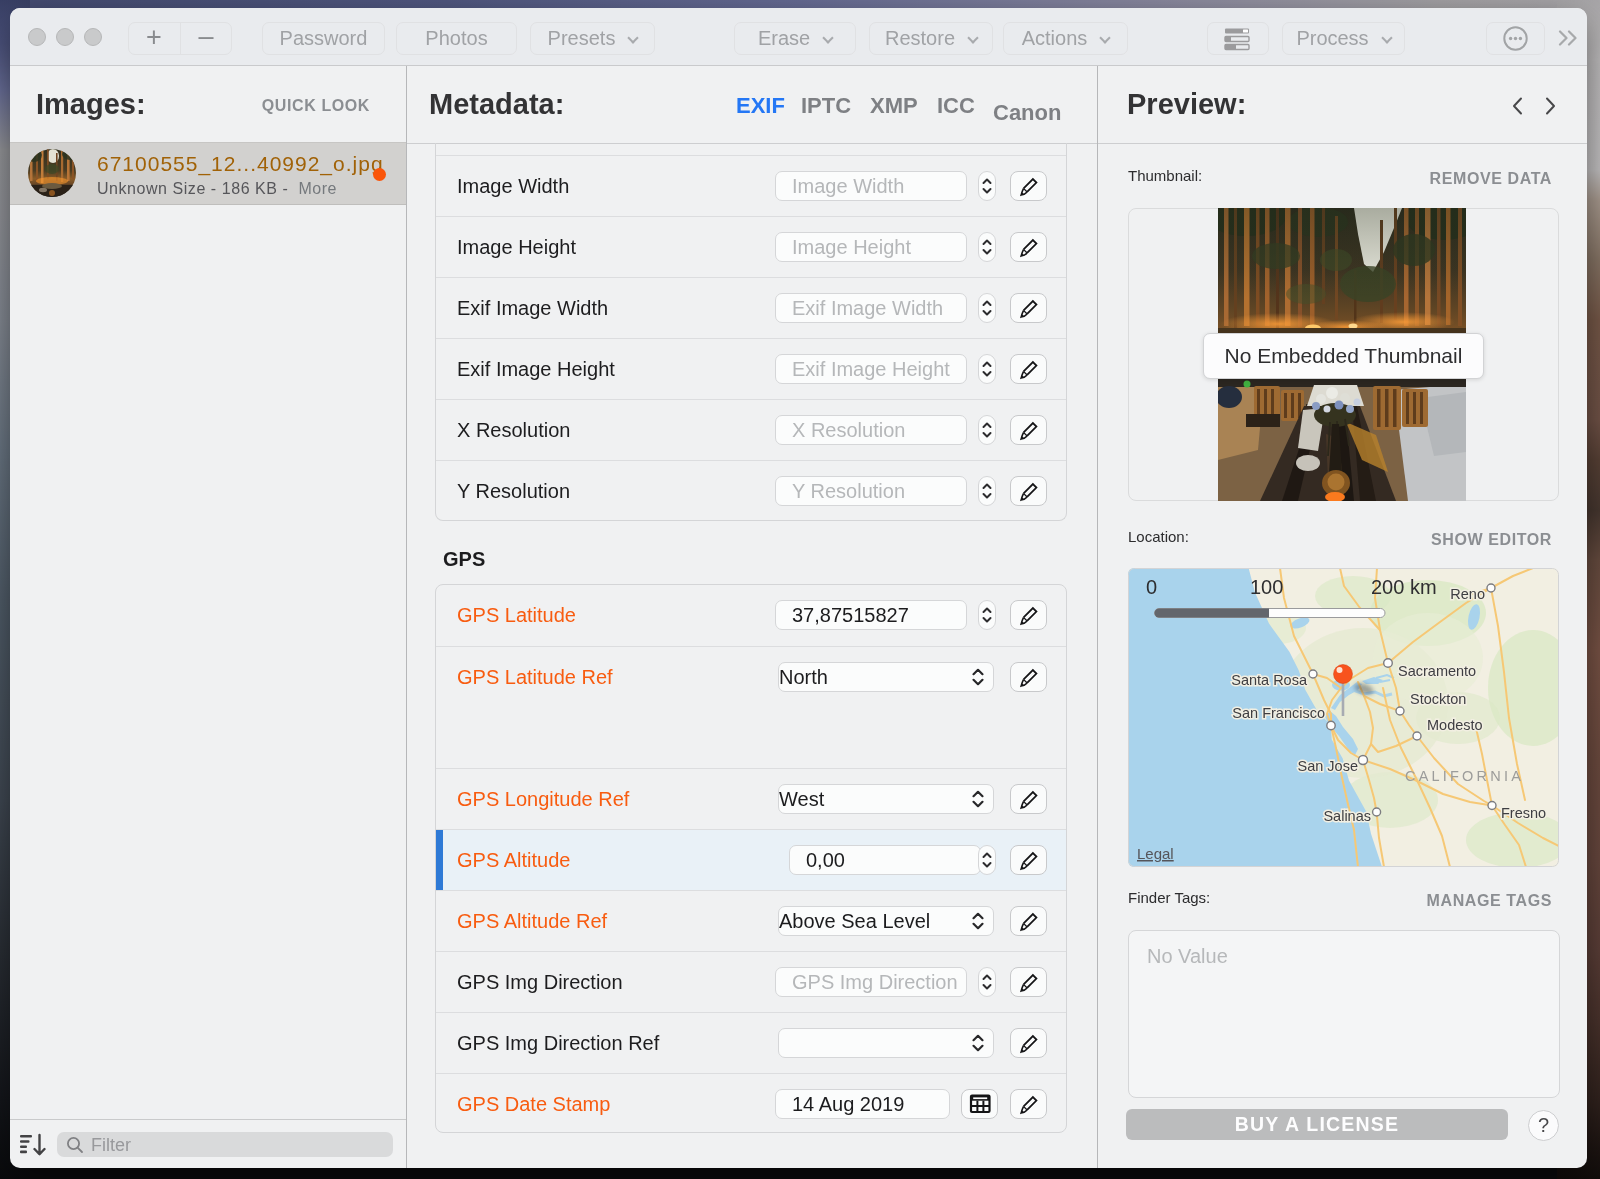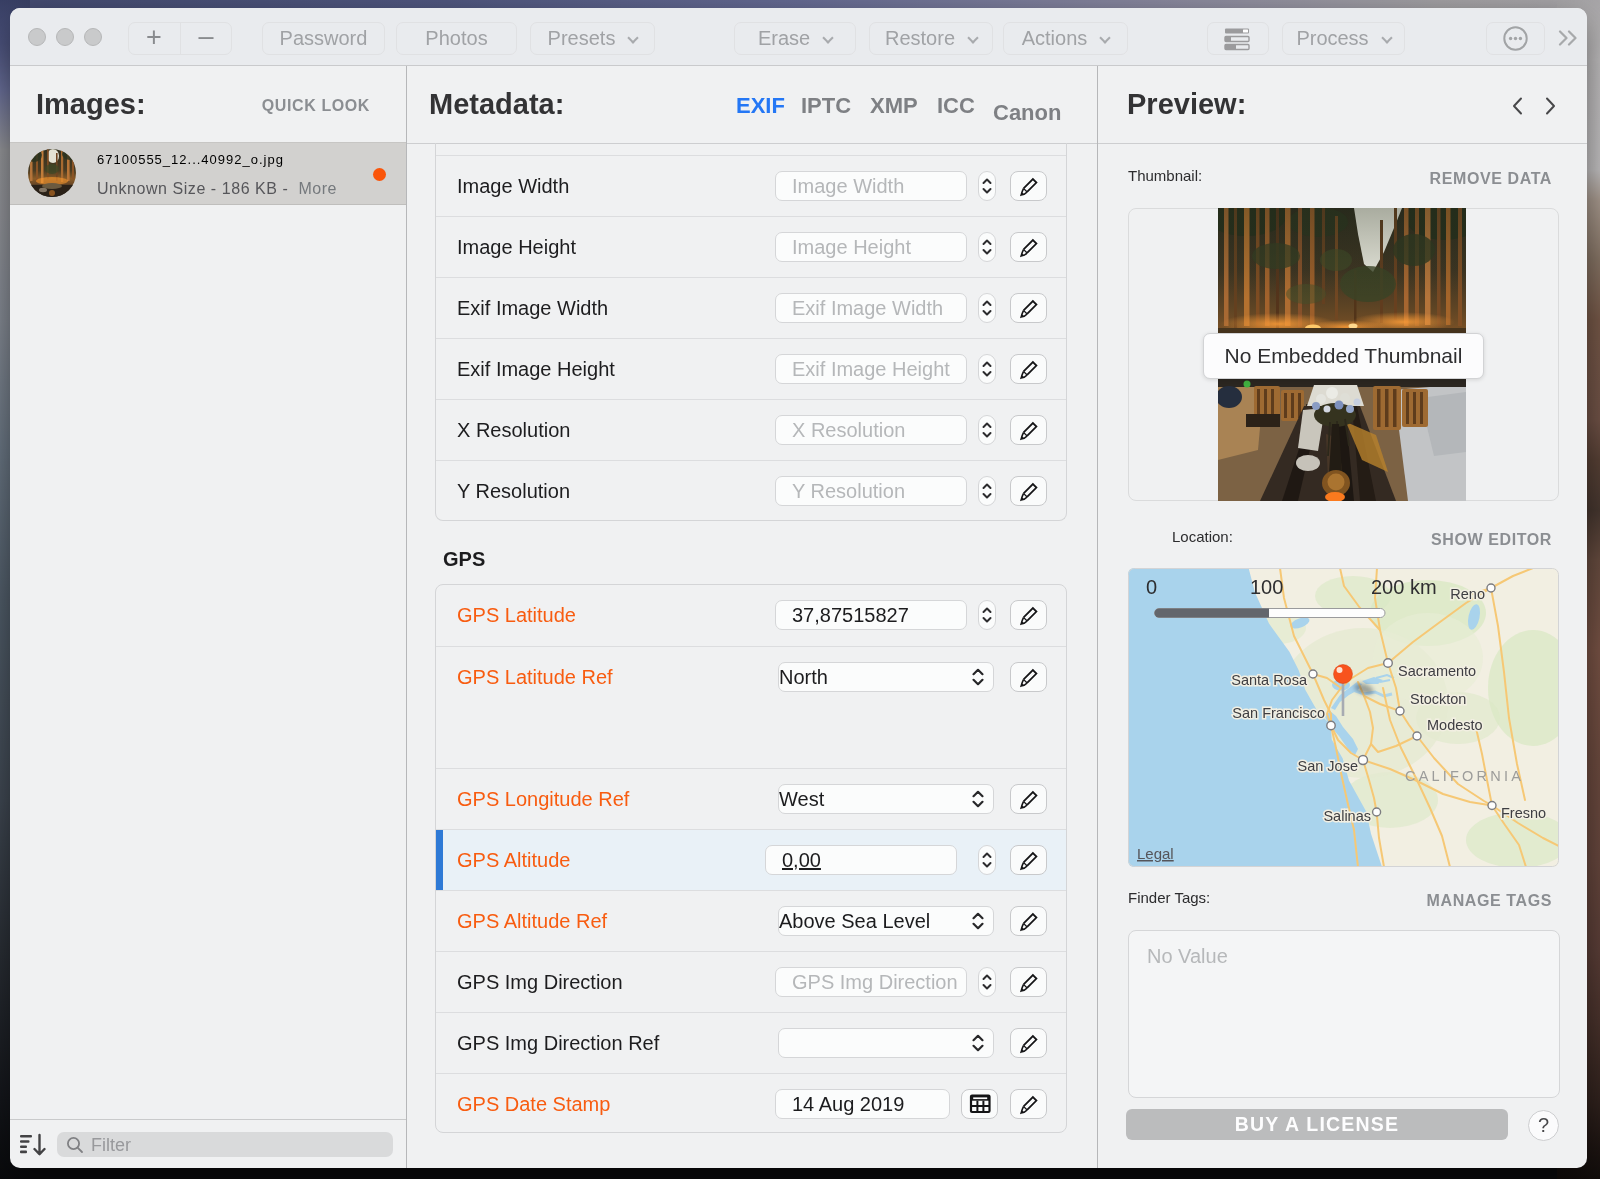--- a/index.html
+++ b/index.html
@@ -118,21 +118,21 @@
 <ellipse cx="6" cy="6" rx="8" ry="7" fill="#2c3420" opacity=".85"></ellipse>
         <ellipse cx="42" cy="5" rx="8" ry="6" fill="#2c3420" opacity=".85"></ellipse>
         <ellipse cx="24" cy="20" rx="7" ry="5" fill="#3c4826" opacity=".7"></ellipse>
 <ellipse cx="24" cy="32" rx="16" ry="4" fill="#ff9a2e" opacity=".55"></ellipse>
 <rect x="0" y="36" width="48" height="12" fill="#2a2118"></rect>
         <ellipse cx="24" cy="37" rx="10" ry="3" fill="#6a5a40"></ellipse>
 <circle cx="24" cy="44" r="3" fill="#8a5420"></circle>
         <ellipse cx="15" cy="41" rx="4" ry="2.2" fill="#a89a86" opacity=".7"></ellipse>
 </g>
     </svg>
-<div class="abs" style="left:87px;top:144px;font-size:13px;color:#000000;letter-spacing:1px;">67100555_12...40992_o.jpg</div>
+<div class="abs" style="left:87px;top:144px;font-size:21px;color:#a16207;letter-spacing:1px;">67100555_12...40992_o.jpg</div>
 <div class="abs" style="left:87px;top:172px;font-size:16px;letter-spacing:.55px;color:#56565a;">Unknown Size - 186 KB - &nbsp;<span style="color:#75797d">More</span></div>
 <div class="abs" style="left:363px;top:160px;width:13px;height:13px;border-radius:50%;background:#fa550a;"></div>
 <div class="abs" style="left:0;top:1111px;width:396px;height:1px;background:#c9cacb"></div>
 <svg class="abs" style="left:10px;top:1125px" width="26" height="25" viewBox="0 0 26 25">
 <g fill="#434345">
         <rect x="0" y="2" width="12" height="2.6" rx="1"></rect>
         <rect x="0" y="7.2" width="9.5" height="2.6" rx="1"></rect>
         <rect x="0" y="12.4" width="7" height="2.6" rx="1"></rect>
         <rect x="0" y="17.6" width="7" height="2.6" rx="1"></rect>
       </g>
@@ -319,21 +319,21 @@
               <path d="M4.6 13.2 C3.5 15.3 2.8 17.3 2.1 19.9 C4.8 19.2 6.7 18.4 8.1 16.7" fill="none" stroke="#151517" stroke-width="1.6"></path>
               <path d="M4.75 13.4 L7.9 16.55" fill="none" stroke="#151517" stroke-width="1.3"></path>
               <path d="M2.1 19.9 L2.8 16.9 L5.2 19.2 Z" fill="#151517"></path>
             </g>
           </svg>
         </div>
       </div>
 <div class="row rb" style="top:244px;background:#e9f1f7;">
         <div style="position:absolute;left:0;top:0;width:7px;height:61px;background:#2e7ad6;"></div>
         <div class="lbl glbl">GPS Altitude</div>
-        <div class="inp" style="left:329px;width:192px;text-decoration:underline;">0,00</div>
+        <div class="inp" style="left:353px;width:192px;">0,00</div>
         <div class="stp">
           <svg width="16" height="28" viewBox="0 0 16 28">
             <path d="M4.5 11 L8 7.5 L11.5 11" fill="none" stroke="#2c2c2e" stroke-width="2" stroke-linecap="round" stroke-linejoin="round"></path>
             <path d="M4.5 17 L8 20.5 L11.5 17" fill="none" stroke="#2c2c2e" stroke-width="2" stroke-linecap="round" stroke-linejoin="round"></path>
           </svg>
         </div>
         <div class="pbtn">
           <svg width="35" height="28" viewBox="0 0 35 28">
             <g transform="translate(8,3.2)">
               <path d="M4.6 13.2 L13.9 3.9 L17.4 7.4 L8.1 16.7" fill="none" stroke="#151517" stroke-width="1.8"></path>
@@ -535,21 +535,21 @@
 <circle cx="109" cy="201" r="3.5" fill="#d4d8e2"></circle>
         <circle cx="139" cy="194" r="3.5" fill="#c5cee0"></circle>
 <path d="M112 214 L110 248 M119 213 L121 250 M127 211 L131 238" stroke="#2c281b" stroke-width="1.8" fill="none"></path>
 </g>
 <path d="M114 216 L111 266 L109 273 L128 273 L124 266 L121 216 Z" fill="#221c14"></path>
 <ellipse cx="118" cy="275" rx="14" ry="13" fill="#815420"></ellipse>
 <ellipse cx="118" cy="274" rx="8.5" ry="8.5" fill="#aa7430"></ellipse>
 <ellipse cx="117" cy="289" rx="10" ry="5" fill="#fb7a1e"></ellipse>
 </svg>
 <div class="abs" style="left:1193px;top:325px;width:281px;height:46px;background:#fcfcfd;border:1px solid #d2d3d5;border-radius:7px;box-shadow:0 1px 4px rgba(0,0,0,.12);font-size:21px;color:#2e2e30;text-align:center;line-height:44px;">No Embedded Thumbnail</div>
-<div class="abs seclbl" style="left:1118px;top:520px;margin-left:44px;">Location:</div>
+<div class="abs seclbl" style="left:1118px;top:520px;">Location:</div>
 <div class="abs cap" style="left:1382px;width:160px;top:523px;text-align:right;">SHOW EDITOR</div>
 <svg class="abs" style="left:1118px;top:560px" width="431" height="299" viewBox="0 0 431 299">
       <defs>
         <clipPath id="mapc">
           <rect width="431" height="299" rx="6"></rect>
         </clipPath>
         <filter id="blur2" x="-50%" y="-50%" width="200%" height="200%">
           <feGaussianBlur stdDeviation="2"></feGaussianBlur>
         </filter>
       </defs>

